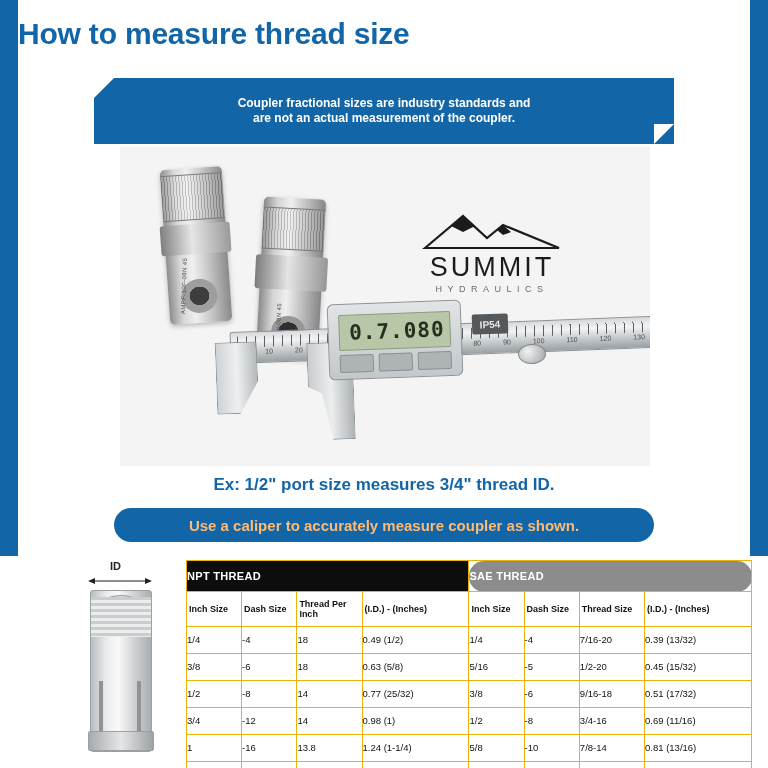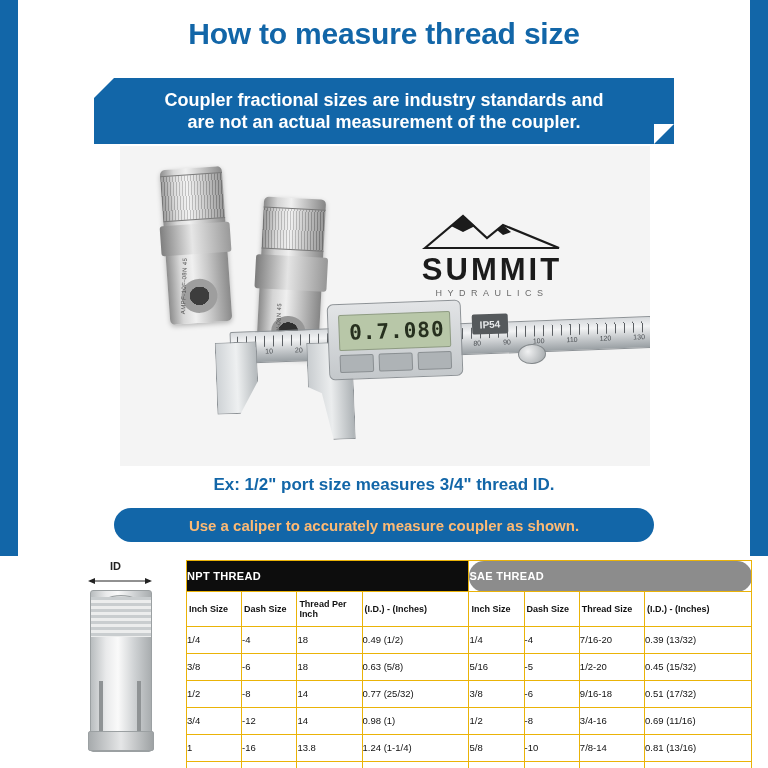--- a/index.html
+++ b/index.html
@@ -29,21 +29,20 @@
   
   .header {
     position: absolute;
     left: 18px;
     right: 18px;
     top: 0;
     height: 68px;
     background: #ffffff;
     display: flex;
     align-items: center;
-    justify-content: center;
   }
   .header-title {
     font-size: 30px;
     font-weight: bold;
     color: #1266a8;
     letter-spacing: -0.2px;
     white-space: nowrap;
   }
 
   
@@ -56,21 +55,21 @@
     background: #1266a8;
     color: #ffffff;
     display: flex;
     flex-direction: column;
     align-items: center;
     justify-content: center;
     text-align: center;
     line-height: 1.25;
   }
   .subtitle-banner span {
-    font-size: 18px;
+    font-size: 12px;
     font-weight: bold;
     display: block;
   }
   
   .notch {
     position: absolute;
     width: 0;
     height: 0;
     border-style: solid;
   }
@@ -160,22 +159,22 @@
   .logo {
     position: absolute;
     left: 272px;
     top: 62px;
     width: 200px;
     text-align: center;
     color: #1b1b1b;
   }
   .logo .peaks { display:block; margin: 0 auto 4px; }
   .logo .brand {
-    font-size: 31px;
-    font-weight: bold;
+    font-size: 27px;
+    font-weight: normal;
     letter-spacing: 3px;
     line-height: 1;
   }
   .logo .sub {
     font-size: 9px;
     letter-spacing: 5.5px;
     color: #6b6b6b;
     margin-top: 3px;
   }
 

